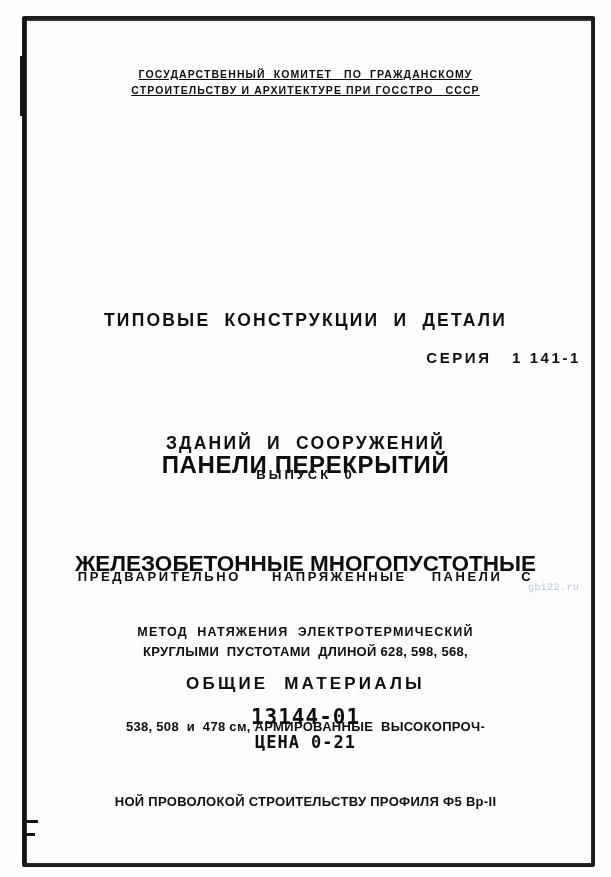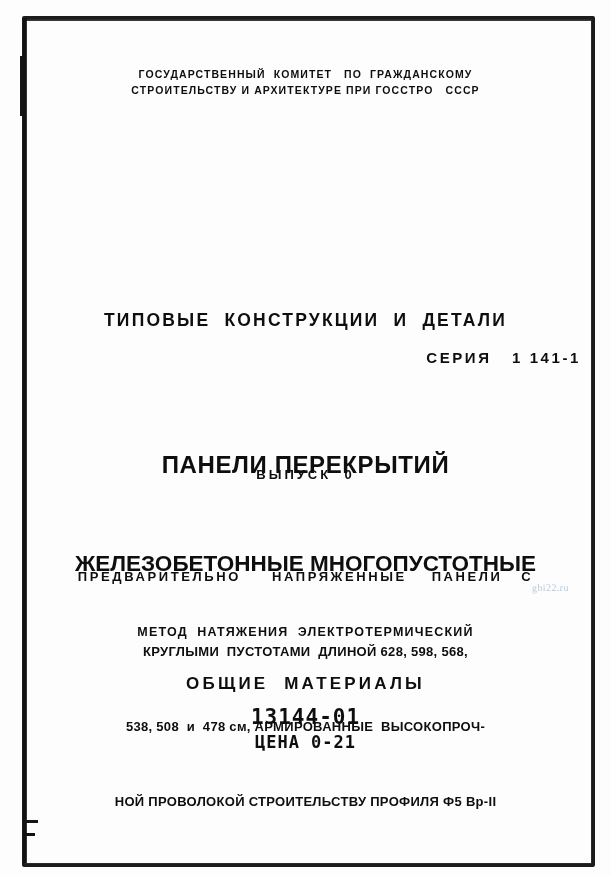--- a/index.html
+++ b/index.html
@@ -74,20 +74,21 @@
 
   .org {
     position: absolute;
     left: 0;
     top: 42px;
     width: 551px;
     font-size: 10.5px;
     font-weight: 700;
     letter-spacing: 1.1px;
     line-height: 16px;
+    text-decoration: underline;
   }
 
   .title-main {
     position: absolute;
     left: 0;
     top: 194px;
     width: 551px;
     font-size: 17.5px;
     font-weight: 700;
     letter-spacing: 2.2px;
@@ -178,26 +179,26 @@
     top: 708px;
     width: 551px;
     font-size: 17px;
     font-weight: 700;
     letter-spacing: 1px;
     font-family: "DejaVu Sans Mono", monospace;
   }
 
   .watermark {
     position: absolute;
-    right: 12px;
+    right: 2px;
     top: 558px;
     font-size: 10px;
     color: #b9c8d6;
     letter-spacing: .4px;
-    font-family: Liberation Serif, serif;
+    font-family: Liberation Mono, monospace;
     transform: rotate(-0.5deg);
   }
 
   
   .speck {
     position: absolute;
     background: #151515;
   }
   .s1 { left: 24px; top: 820px; width: 14px; height: 3px; }
   .s2 { left: 20px; top: 56px;  width: 3px;  height: 60px; }
@@ -211,20 +212,21 @@
   <div class="speck s1"></div>
   <div class="speck s2"></div>
 
   <div class="inner">
 
     <div class="t org">ГОСУДАРСТВЕННЫЙ  КОМИТЕТ   ПО  ГРАЖДАНСКОМУ
 СТРОИТЕЛЬСТВУ И АРХИТЕКТУРЕ ПРИ ГОССТРО   СССР</div>
 
     <div class="t title-main">
       <div>ТИПОВЫЕ  КОНСТРУКЦИИ  И  ДЕТАЛИ</div>
+      <div>ЗДАНИЙ  И  СООРУЖЕНИЙ</div>
     </div>
 
     <div class="t series">СЕРИЯ   1 141-1</div>
 
     <div class="t bigtitle">
       <div class="l1">ПАНЕЛИ ПЕРЕКРЫТИЙ</div>
       <div class="l2">ЖЕЛЕЗОБЕТОННЫЕ МНОГОПУСТОТНЫЕ</div>
     </div>
 
     <div class="t issue">ВЫПУСК  0</div>

